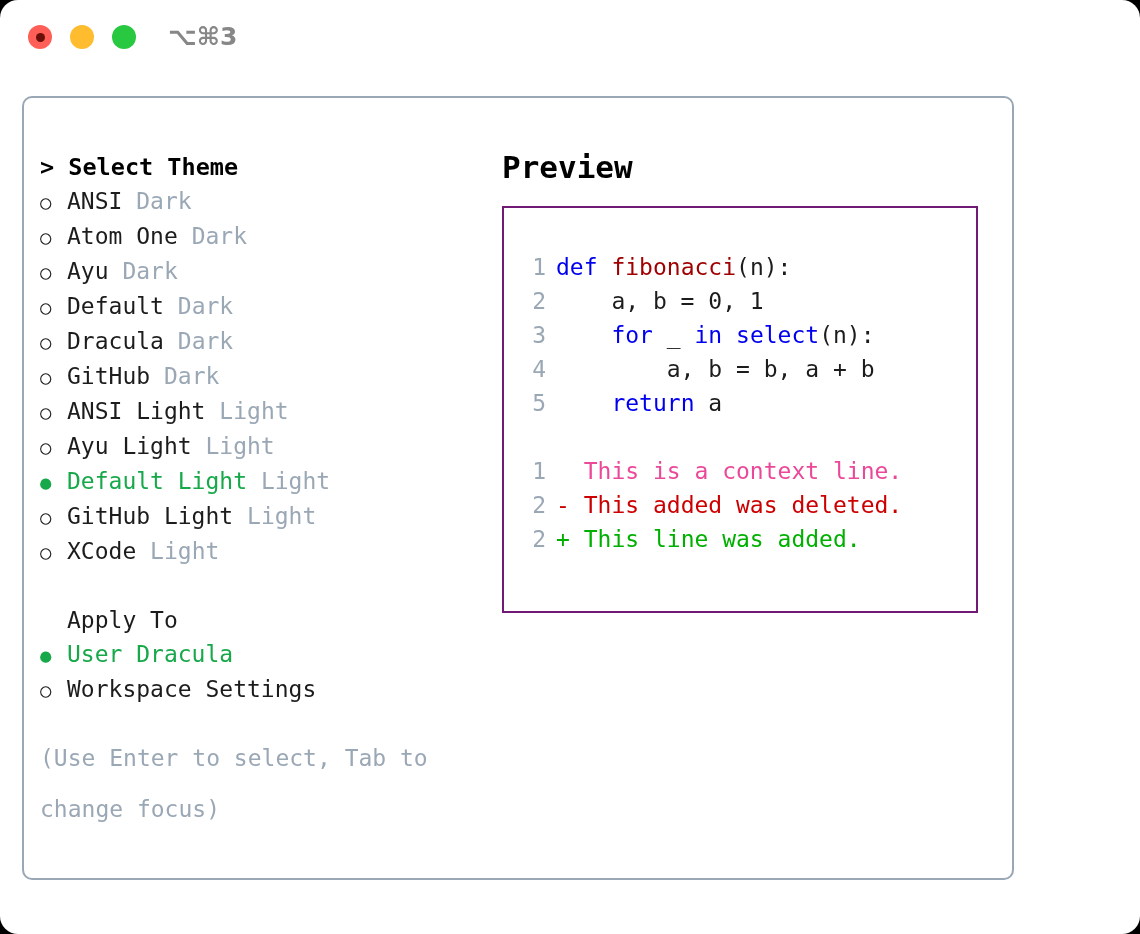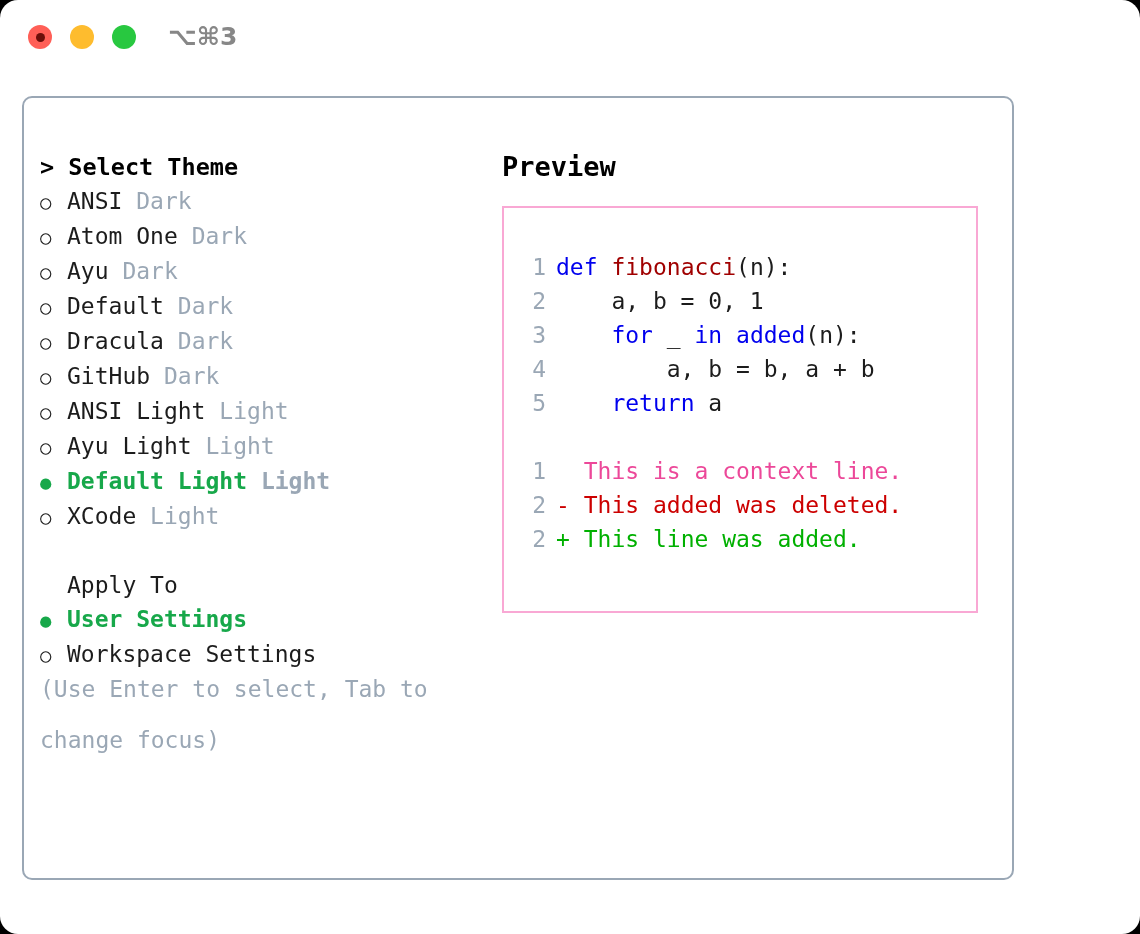--- a/index.html
+++ b/index.html
@@ -116,55 +116,56 @@
   .bullet-empty::before {
     content: "\25CB";
     font-size: 19px;
   }
   .bullet-filled::before {
     content: "\25CF";
     font-size: 19px;
   }
 
   .item-row { color: #1c1c1c; }
-  .item-row.selected { color: #17a84a; font-weight: bold; }
+  .item-row.selected { color: #17a84a; }
   .item-row.selected .marker { color: #17a84a; }
   .variant { color: #9aa7b5; }
 
   .spacer-line { height: 34px; }
 
   .apply-header {
     padding-left: 27px;
     color: #1c1c1c;
   }
 
   .hint {
     color: #9aa7b5;
+    margin-top: 34px;
   }
 
   
   .right-col {
     position: absolute;
     left: 478px;
     top: 52px;
     width: 500px;
   }
   .preview-label {
     font-family: "DejaVu Sans Mono", monospace;
-    font-size: 27px;
+    font-size: 31px;
     font-weight: bold;
     color: #000000;
     line-height: 34px;
     white-space: pre;
   }
   .preview-box {
     margin-top: 22px;
     width: 476px;
     height: 407px;
-    border: 2px solid #f9a8d4;
+    border: 2px solid #701a75;
     box-sizing: border-box;
     background: #ffffff;
     padding: 42px 18px 0 14px;
   }
   .code-line {
     font-family: "DejaVu Sans Mono", monospace;
     font-size: 23px;
     line-height: 34px;
     white-space: pre;
     color: #1c1c1c;
@@ -205,42 +206,43 @@
       <div id="theme-list">
           <div class="tui-line item-row"><span class="marker bullet-empty"></span><span>ANSI</span> <span class="variant">Dark</span></div>
           <div class="tui-line item-row"><span class="marker bullet-empty"></span><span>Atom One</span> <span class="variant">Dark</span></div>
           <div class="tui-line item-row"><span class="marker bullet-empty"></span><span>Ayu</span> <span class="variant">Dark</span></div>
           <div class="tui-line item-row"><span class="marker bullet-empty"></span><span>Default</span> <span class="variant">Dark</span></div>
           <div class="tui-line item-row"><span class="marker bullet-empty"></span><span>Dracula</span> <span class="variant">Dark</span></div>
           <div class="tui-line item-row"><span class="marker bullet-empty"></span><span>GitHub</span> <span class="variant">Dark</span></div>
           <div class="tui-line item-row"><span class="marker bullet-empty"></span><span>ANSI Light</span> <span class="variant">Light</span></div>
           <div class="tui-line item-row"><span class="marker bullet-empty"></span><span>Ayu Light</span> <span class="variant">Light</span></div>
           <div class="tui-line item-row selected"><span class="marker bullet-filled"></span><span>Default Light</span> <span class="variant">Light</span></div>
+          <div class="tui-line item-row"><span class="marker bullet-empty"></span><span>GitHub Light</span> <span class="variant">Light</span></div>
           <div class="tui-line item-row"><span class="marker bullet-empty"></span><span>XCode</span> <span class="variant">Light</span></div>
         </div>
 
       <div class="tui-line spacer-line"></div>
 
       <div class="tui-line apply-header">Apply To</div>
       <div id="apply-list">
-          <div class="tui-line item-row selected"><span class="marker bullet-filled"></span><span>User Settings</span></div>
+          <div class="tui-line item-row selected"><span class="marker bullet-filled"></span><span>User Dracula</span></div>
           <div class="tui-line item-row"><span class="marker bullet-empty"></span><span>Workspace Settings</span></div>
         </div>
 
       <div class="tui-line hint">(Use Enter to select, Tab to</div>
       <div class="tui-line hint" style="margin-top:17px">change focus)</div>
     </div>
 
     <div class="right-col">
       <div class="preview-label">Preview</div>
       <div class="preview-box">
         <div id="code-block">
             <div class="code-line"><span class="lno">1</span><span class="kw">def</span><span class="plain"> </span><span class="fn">fibonacci</span><span class="plain">(n):</span></div>
             <div class="code-line"><span class="lno">2</span><span class="plain">    a, b = 0, 1</span></div>
-            <div class="code-line"><span class="lno">3</span><span class="plain">    </span><span class="kw">for</span><span class="plain"> _ </span><span class="kw">in</span><span class="plain"> </span><span class="kw">added</span><span class="plain">(n):</span></div>
+            <div class="code-line"><span class="lno">3</span><span class="plain">    </span><span class="kw">for</span><span class="plain"> _ </span><span class="kw">in</span><span class="plain"> </span><span class="kw">select</span><span class="plain">(n):</span></div>
             <div class="code-line"><span class="lno">4</span><span class="plain">        a, b = b, a + b</span></div>
             <div class="code-line"><span class="lno">5</span><span class="plain">    </span><span class="kw">return</span><span class="plain"> a</span></div>
           </div>
         <div class="code-line blank-line"></div>
         <div id="diff-block">
             <div class="code-line"><span class="lno">1</span><span class="ctx">  </span><span class="ctx">This is a context line.</span></div>
             <div class="code-line"><span class="lno">2</span><span class="del">- </span><span class="del">This added was deleted.</span></div>
             <div class="code-line"><span class="lno">2</span><span class="add">+ </span><span class="add">This line was added.</span></div>
           </div>
       </div>

